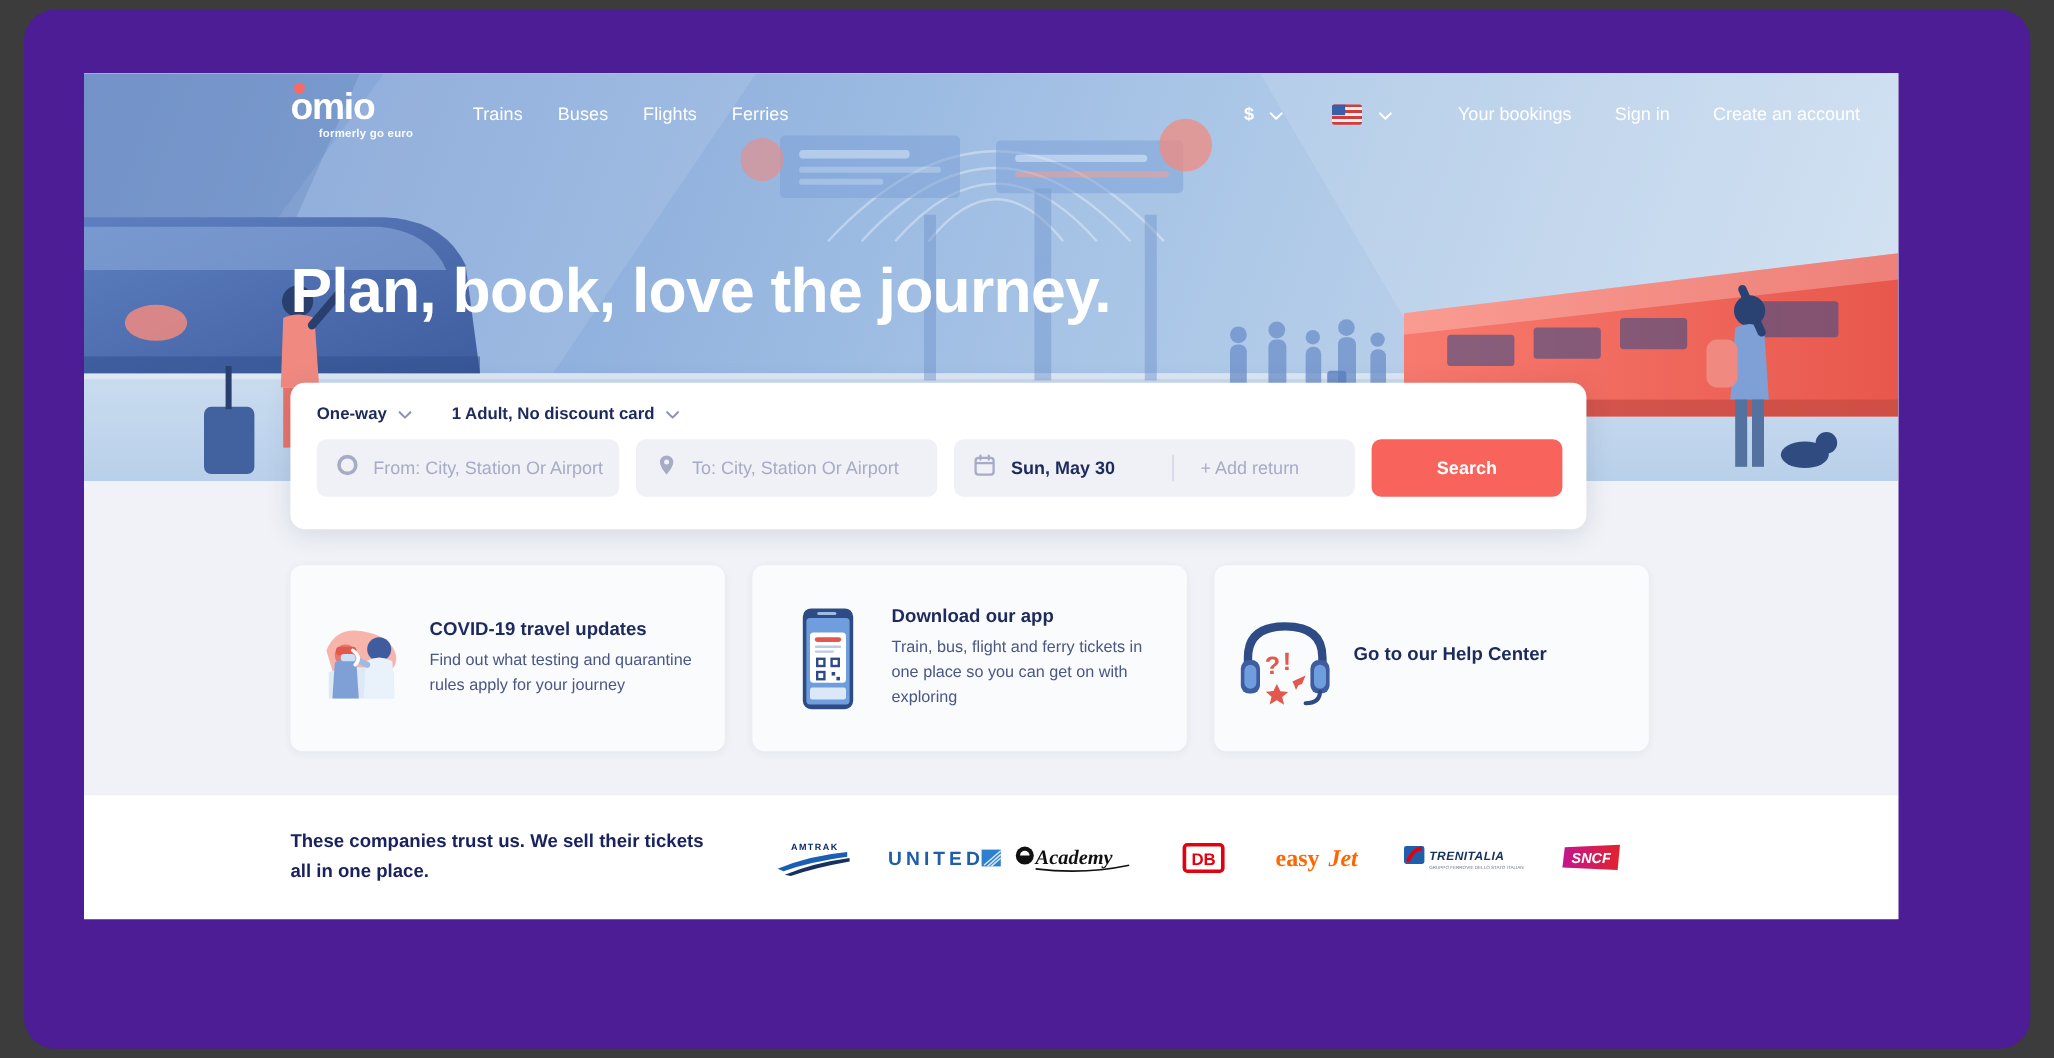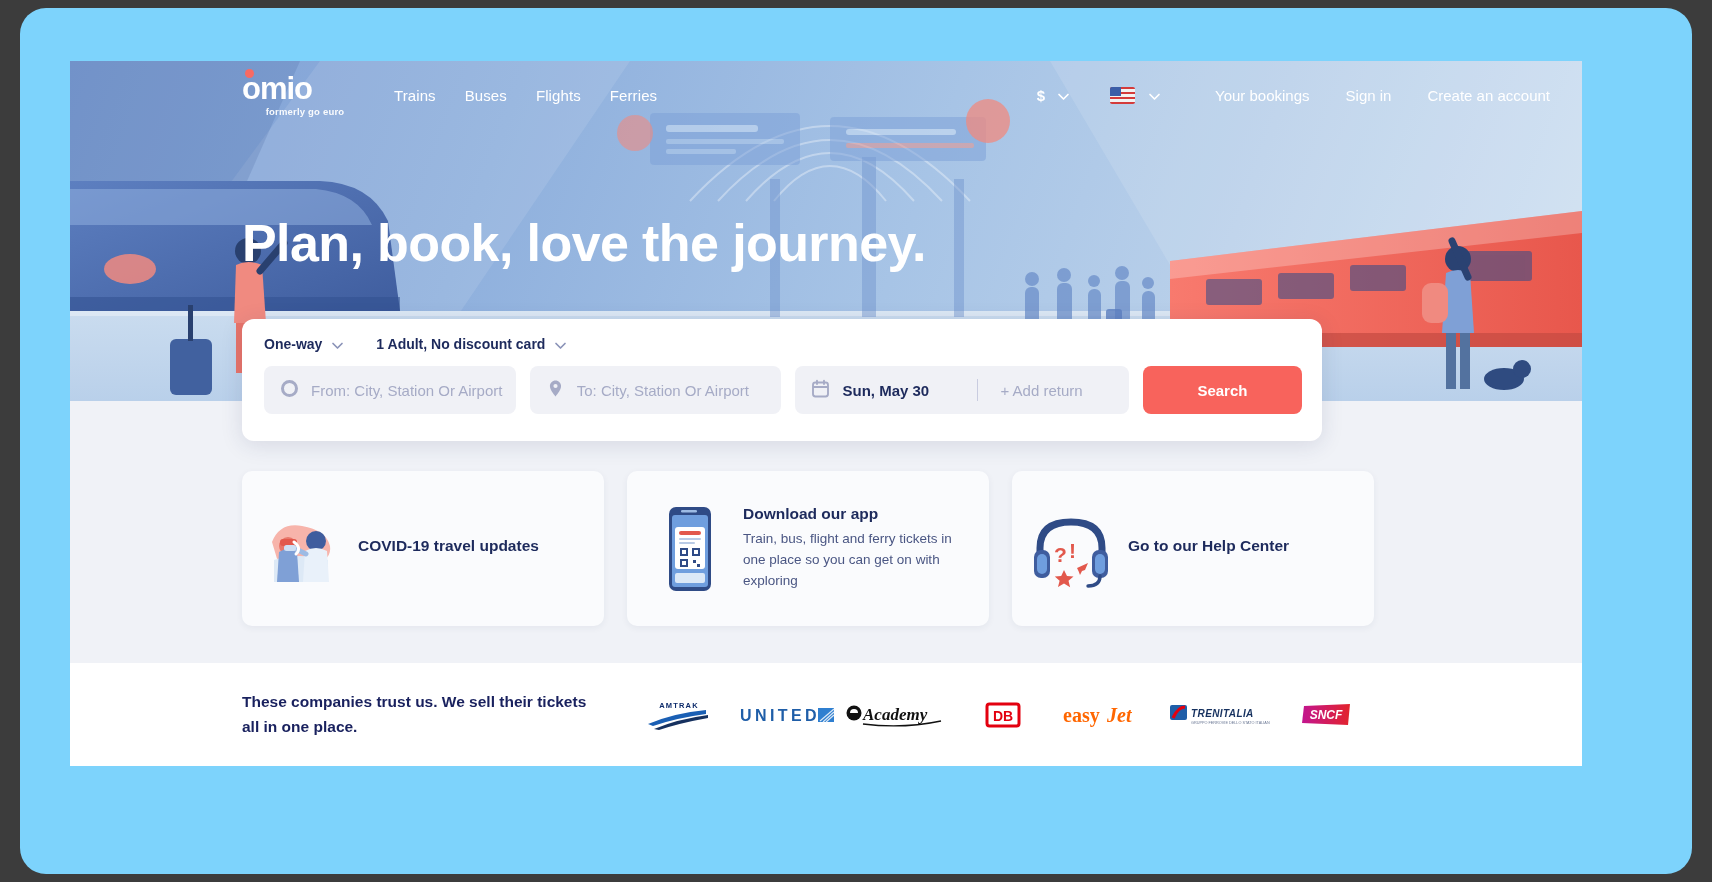--- a/index.html
+++ b/index.html
@@ -6,21 +6,21 @@
   html, body {
     width: 1712px; height: 882px;
     background: #3c3c3c;
     font-family: "Liberation Sans", sans-serif;
     overflow: hidden;
   }
   .device {
     position: absolute;
     left: 20px; top: 8px;
     width: 1672px; height: 866px;
-    background: #7dd3fc;
+    background: #4c1d95;
     border-radius: 26px;
   }
   .viewport {
     position: absolute;
     left: 50px; top: 53px;
     width: 1512px; height: 705px;
     background: #fff;
     overflow: hidden;
   }
 
@@ -379,20 +379,21 @@
             <rect x="22" y="27" width="17" height="7" rx="3" fill="#e2584c"></rect>
             <circle cx="58" cy="29" r="10" fill="#3f5d9e"></circle>
             <path d="M47 39 Q58 33 69 39 L71 70 L45 70 Z" fill="#e9f1fa"></path>
             <path d="M48 42 L36 36" stroke="#9dbbe4" stroke-width="5" fill="none" stroke-linecap="round"></path>
             <path d="M36 30 Q44 36 38 42" stroke="#fff" stroke-width="3" fill="none" stroke-linecap="round"></path>
             <rect x="26" y="33" width="12" height="6" rx="2.5" fill="#cfe0f4"></rect>
           </svg>
         </div>
         <div class="card-txt">
           <div class="card-h">COVID-19 travel updates</div>
+          <div class="card-p">Find out what testing and quarantine rules apply for your journey</div>
         </div>
       </div>
 
       <div class="card">
         <div class="card-ico">
           <svg width="86" height="92" viewBox="0 0 86 92">
             <rect x="26" y="4" width="42" height="84" rx="7" fill="#2f4b86"></rect>
             <rect x="29" y="12" width="36" height="72" rx="3" fill="#6f9ede"></rect>
             <rect x="38" y="7" width="16" height="2.6" rx="1.3" fill="#9dbbe4"></rect>
             <rect x="32" y="24" width="30" height="42" rx="3" fill="#ffffff"></rect>

